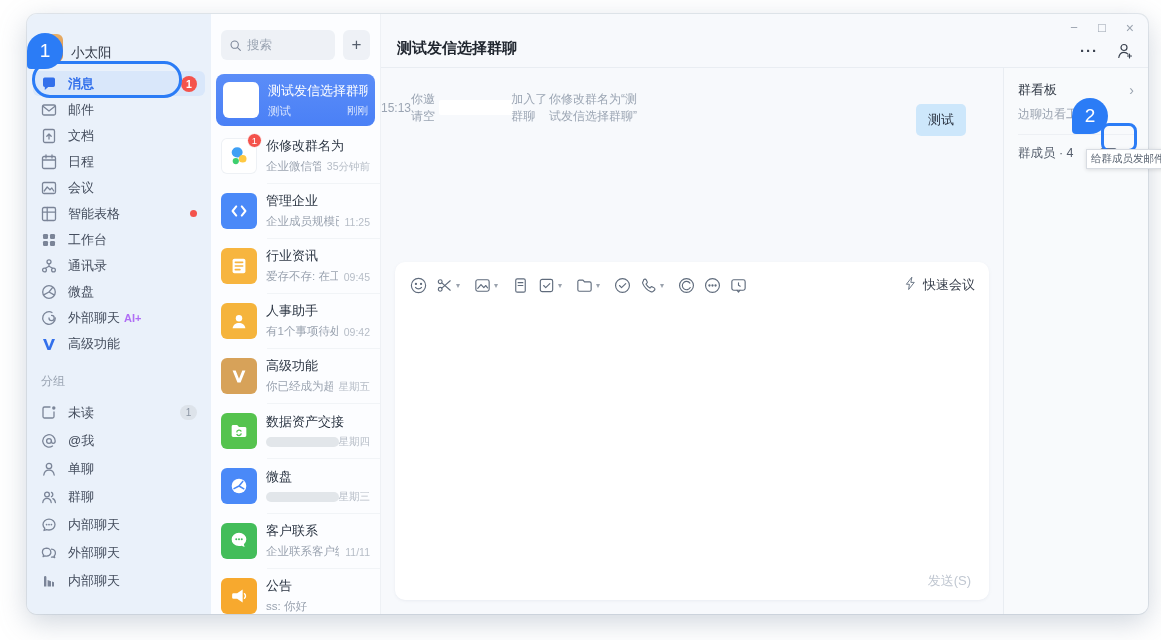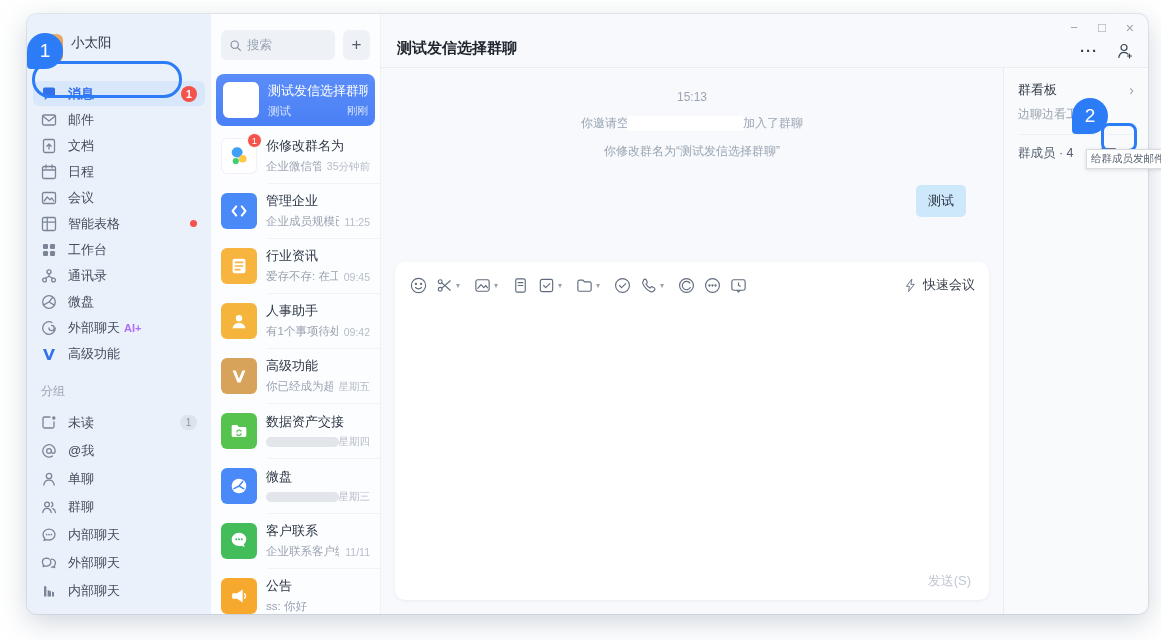--- a/index.html
+++ b/index.html
@@ -7,21 +7,21 @@
     font-family:"Liberation Sans","DejaVu Sans",sans-serif; }
   .stage { position:relative; width:1161px; height:640px; }
 
   .window { position:absolute; left:27px; top:14px; width:1121px; height:600px;
     border-radius:10px; overflow:hidden; display:flex;
     box-shadow:0 8px 28px rgba(130,145,165,.38), 0 0 0 1px rgba(190,200,212,.35);
     background:#f7f9fc; }
 
   
   .sidebar { width:184px; background:#eaf1fa; flex:none; padding-top:20px; }
-  .user-row { display:flex; align-items:flex-start; padding:0 14px 18px 8px; }
+  .user-row { display:flex; align-items:flex-end; padding:0 14px 8px 8px; }
   .user-avatar { width:28px; height:28px; border-radius:6px; flex:none;
     background:linear-gradient(135deg,#f2c577,#d98f4e); margin-right:8px; }
   .user-name { font-size:13.5px; color:#2f3644; }
   .nav-row { height:25px; display:flex; align-items:center; margin:1px 6px; padding:0 8px;
     border-radius:6px; font-size:13px; color:#454e5e; cursor:default; }
   .nav-row .ic { width:16px; height:16px; flex:none; margin-right:11px; }
   .nav-row.active { background:#d9e7fa; color:#3370eb; font-weight:bold; }
   .nav-row .spacer { flex:1; }
   .red-badge { min-width:16px; height:16px; border-radius:8px; background:#f4534c; color:#fff;
     font-size:10.5px; display:flex; align-items:center; justify-content:center; padding:0 4px; }
@@ -74,36 +74,36 @@
   .main-header { height:54px; position:relative; border-bottom:1px solid #e9edf2; flex:none; }
   .win-controls { position:absolute; top:7px; right:14px; display:flex; gap:20px;
     color:#9aa3af; font-size:13px; }
   .win-controls span { cursor:default; line-height:14px; }
   .chat-title { position:absolute; left:16px; bottom:9px; font-size:15px; font-weight:bold; color:#20262f; }
   .header-actions { position:absolute; right:14px; bottom:7px; display:flex; align-items:center; gap:18px; }
   .dots-h { color:#3b4350; font-size:15px; font-weight:bold; letter-spacing:1px; line-height:10px; }
   .body-row { flex:1; display:flex; min-width:0; }
   .main-chat { flex:1; position:relative; min-width:0; }
 
-  .messages { padding-top:22px; display:flex; flex-direction:column; align-items:center; }
+  .messages { padding-top:22px; display:flex; flex-direction:row; align-items:center; }
   .sys-msg { font-size:12px; color:#9ba5b3; margin-bottom:11px; display:flex; align-items:center; }
   .redact-white { display:inline-block; width:118px; height:15px; background:#fff;
     border-radius:2px; margin:0 -2px; }
   .bubble-row { width:100%; display:flex; justify-content:flex-end; padding-right:37px; margin-top:14px; }
   .bubble { background:#cde7fb; color:#2b3442; font-size:13px; padding:7px 12px; border-radius:5px; }
 
   .composer { position:absolute; left:14px; right:14px; top:194px; bottom:14px; background:#fff;
     border-radius:10px; padding:10px 14px; box-shadow:0 1px 3px rgba(160,170,185,.15); }
   .toolbar { display:flex; align-items:center; gap:7px; height:26px; }
   .tgroup { display:flex; align-items:center; gap:2px; margin-right:6px; }
   .tic { width:19px; height:19px; }
   .tic svg { display:block; width:100%; height:100%; fill:none; stroke:#5f6b7c; stroke-width:1.2;
     stroke-linecap:round; stroke-linejoin:round; }
   .caret { font-size:8px; color:#9aa2ad; }
-  .quick-meeting { margin-left:auto; display:flex; align-items:center; gap:5px; font-size:13px; color:#39404d; }
+  .quick-meeting { margin-left:auto; display:flex; align-items:flex-start; gap:5px; font-size:13px; color:#39404d; }
   .send-btn { position:absolute; right:18px; bottom:10px; font-size:13px; color:#c0c7d1; }
 
   
   .rpanel { width:145px; flex:none; border-left:1px solid #e9edf2; background:#f8fafc; }
   .board { padding:13px 14px 0 14px; }
   .board-top { display:flex; align-items:center; justify-content:space-between;
     font-size:13px; color:#333b47; }
   .chev { color:#9aa3af; font-size:14px; }
   .board-sub { margin-top:7px; font-size:12px; color:#9aa3b0; white-space:nowrap; overflow:hidden; }
   .rp-divider { height:1px; background:#edf0f4; margin:11px 0 0 0; }

